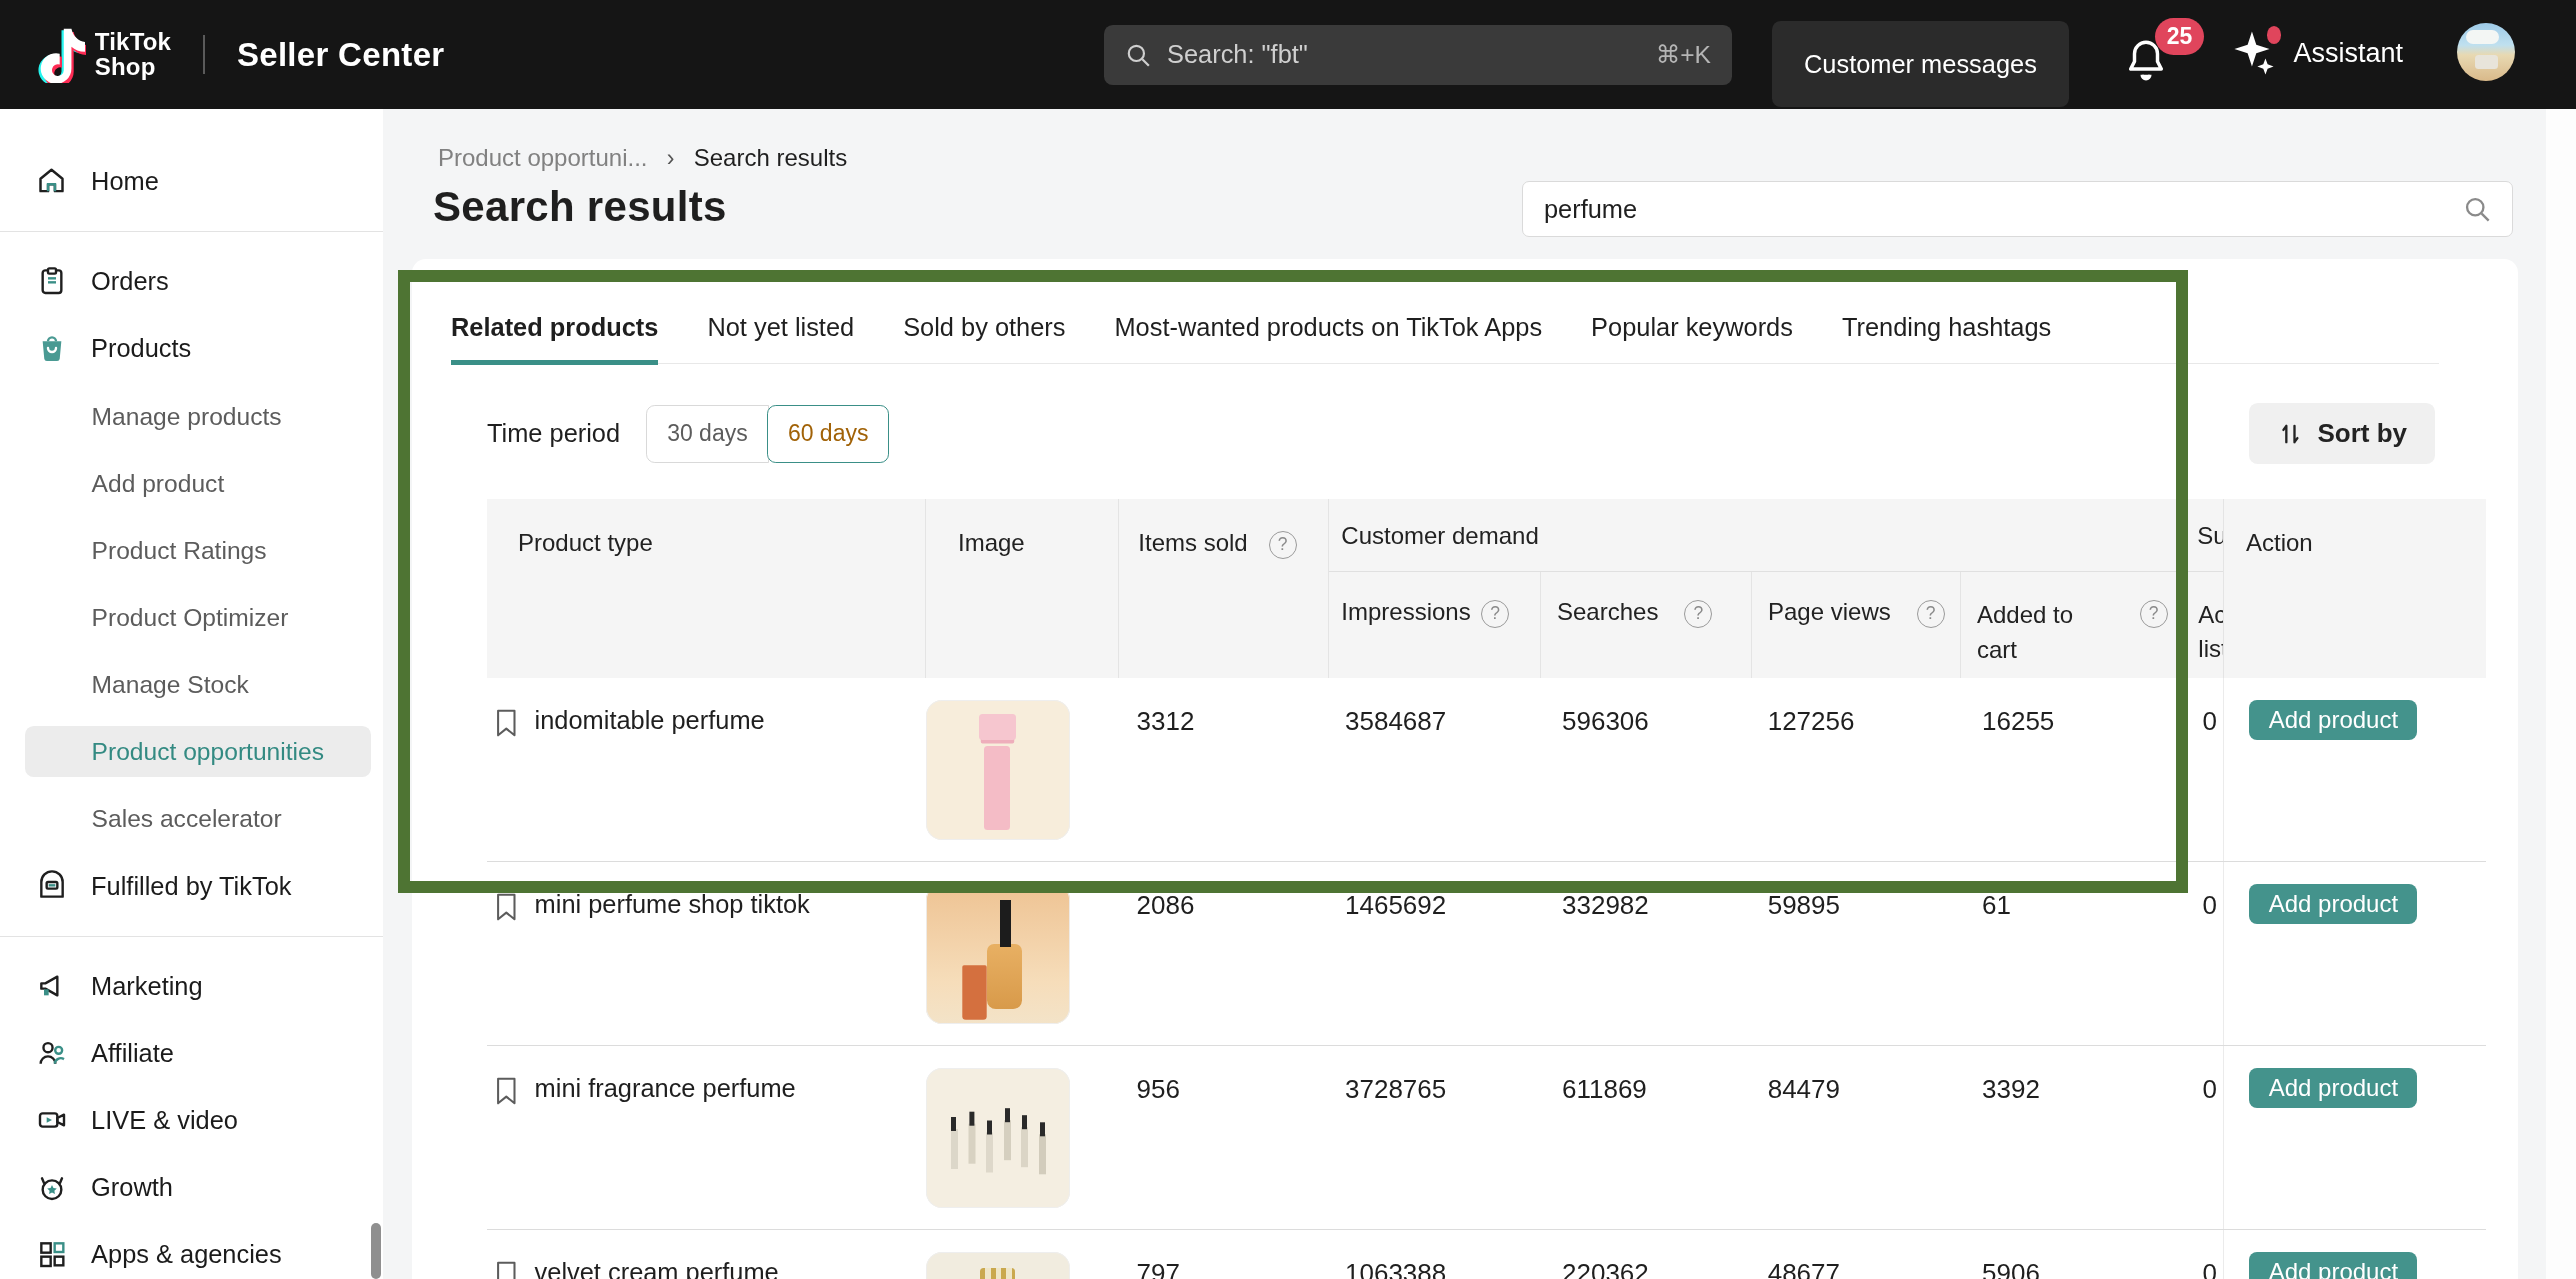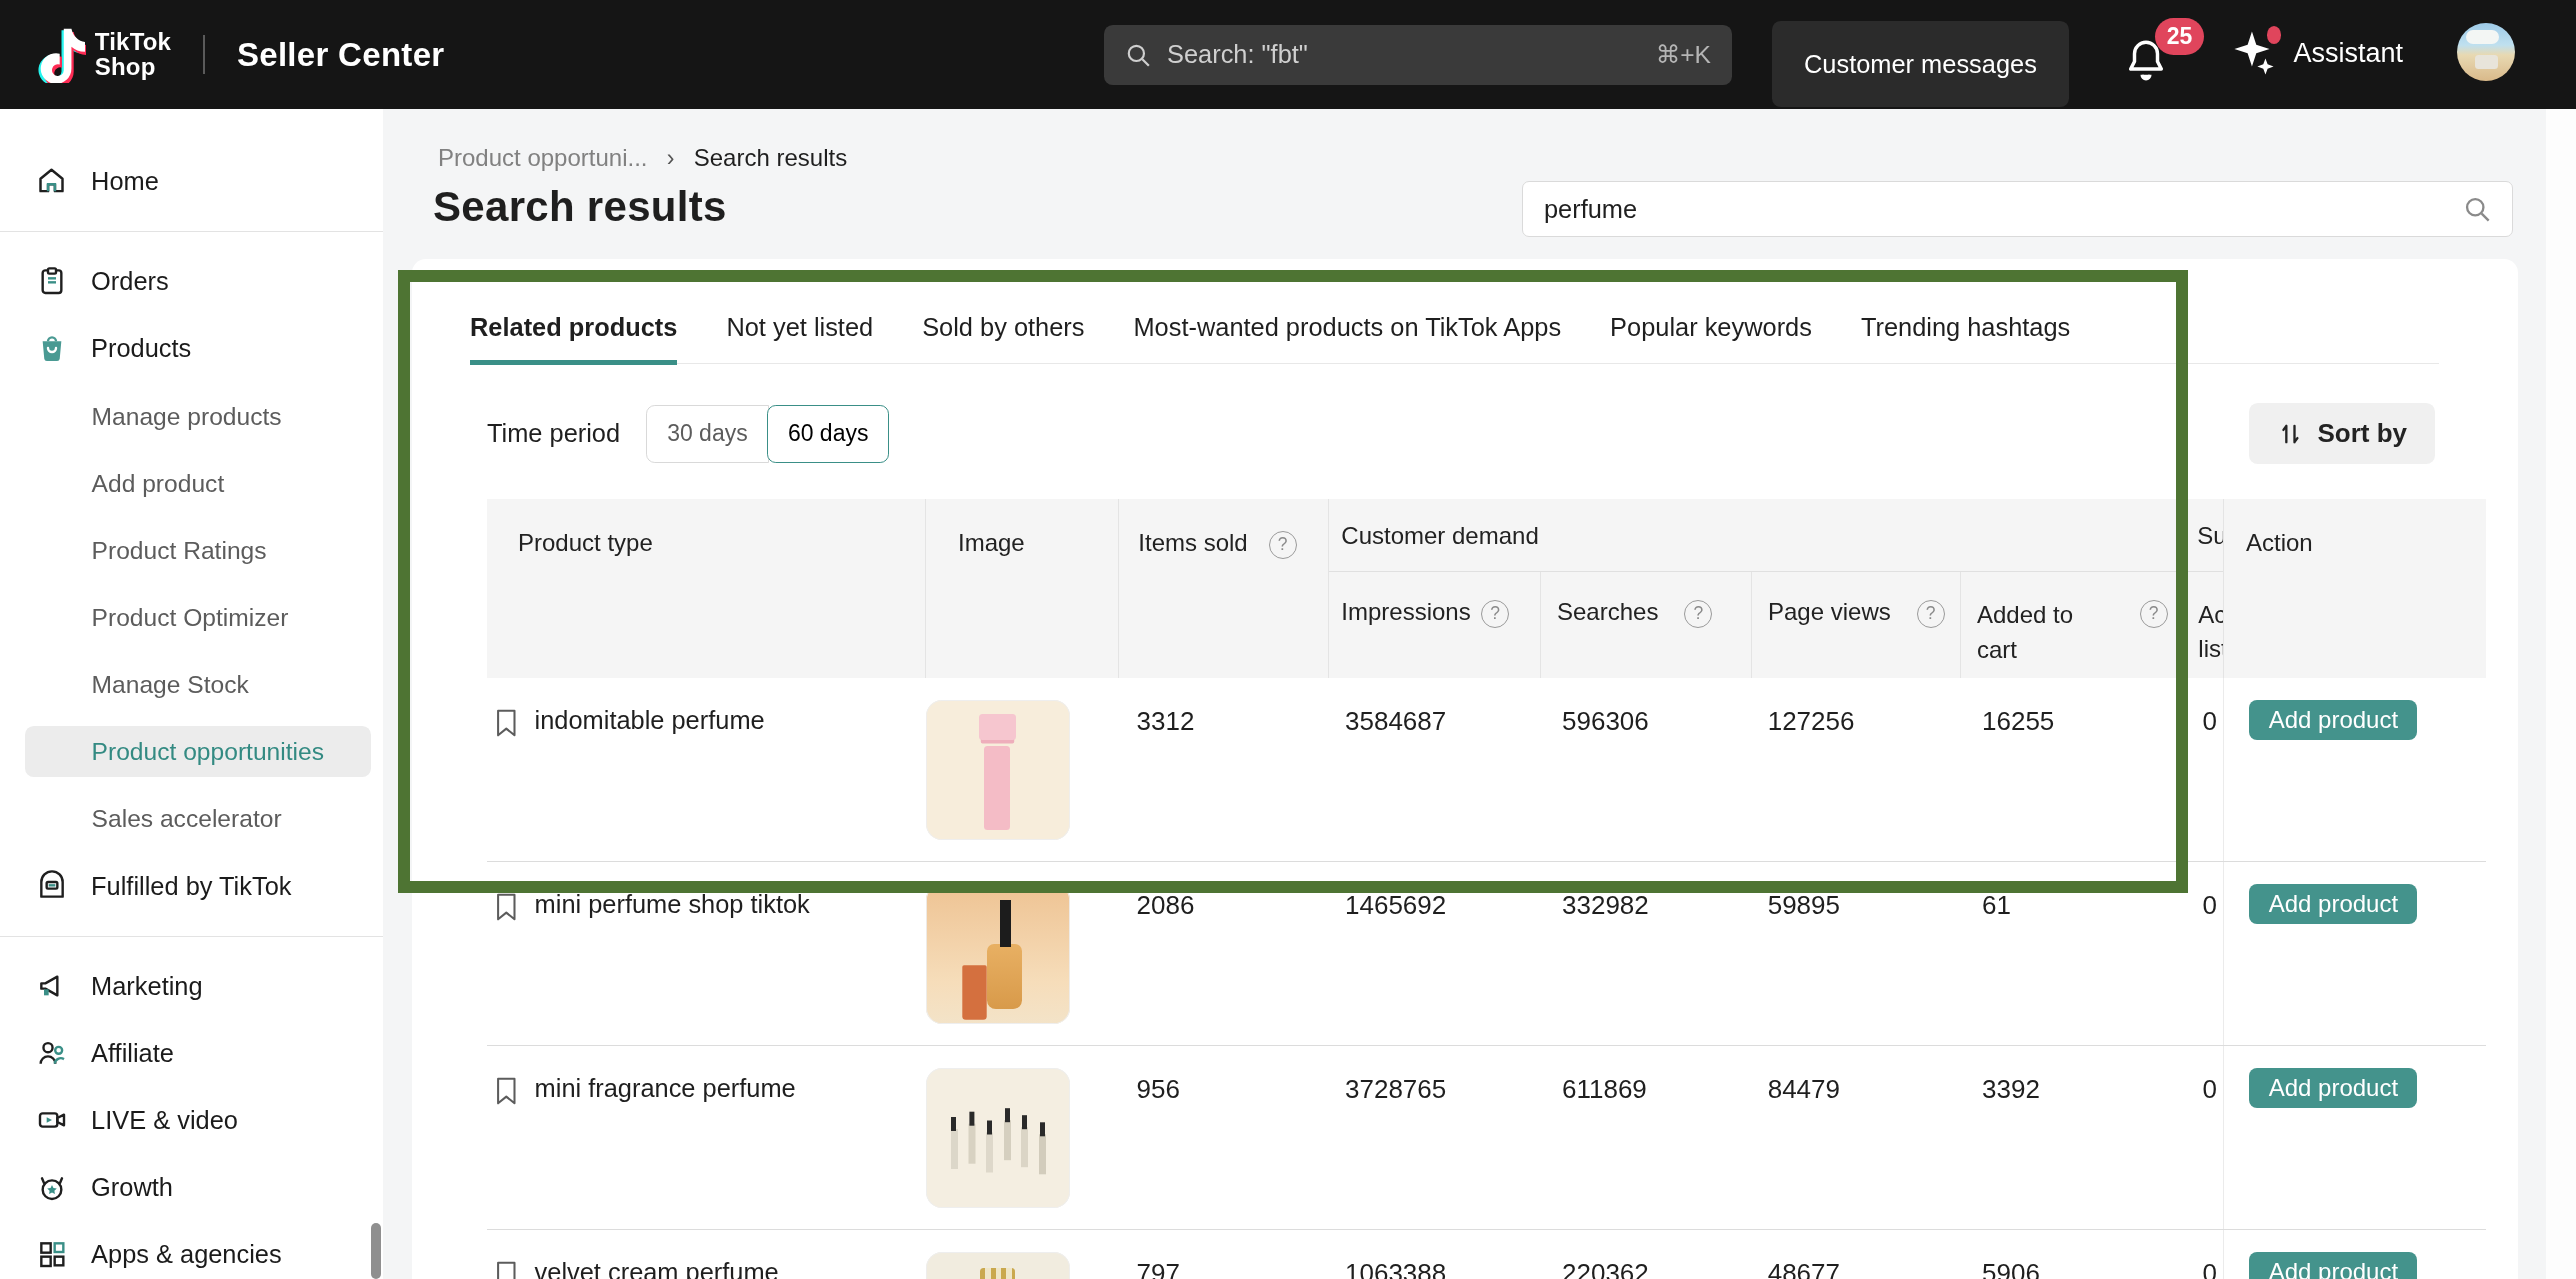--- a/index.html
+++ b/index.html
@@ -45,30 +45,30 @@
   .bc-parent { color:#818181; }
   .bc-sep { margin:0 19.3px; color:#555; font-size:23px; }
   .bc-current { color:#1f1f1f; }
   .page-title { position:absolute; left:50px; top:74px; font-size:42px; font-weight:700; letter-spacing:0.3px; }
   .kw-search { position:absolute; left:1139px; top:72px; width:991px; height:56px; background:#fff; border:1.8px solid #dadada; border-radius:7px; display:flex; align-items:center; padding:0 21px; }
   .kw-value { flex:1; font-size:25.4px; color:#1f1f1f; }
   .kw-search .mag2 { width:28px; height:28px; stroke:#8a8a8a; }
 
   
   .card { position:absolute; left:29px; top:150px; width:2106px; height:1020px; background:#fff; border-radius:14px 14px 0 0; }
-  .tabs { display:flex; gap:49px; margin:0 79px 0 58px; padding-top:54px; border-bottom:1.8px solid #e8e8e8; }
+  .tabs { display:flex; gap:49px; margin:0 79px 0 39px; padding-top:54px; border-bottom:1.8px solid #e8e8e8; }
   .tab { font-size:25.4px; color:#1f1f1f; padding-bottom:21px; position:relative; white-space:nowrap; }
   .tab.active { font-weight:700; }
   .tab.active::after { content:""; position:absolute; left:0; right:0; bottom:-1.8px; height:5.3px; background:#3a8f87; }
   .filter-row { display:flex; align-items:center; margin:39px 83px 0 75px; }
   .tp-label { font-size:25.4px; margin-right:26px; }
   .seg { display:flex; }
   .seg-btn { height:58px; padding:0 20px; display:flex; align-items:center; font-size:23px; border:1.8px solid #d9d9d9; background:#fff; color:#5c5c5c; }
   .seg-btn.first { border-radius:8.8px 0 0 8.8px; }
-  .seg-btn.selected { border:1.8px solid #3a8f87; color:#000000; border-radius:8.8px; margin-left:-1.8px; }
+  .seg-btn.selected { border:1.8px solid #3a8f87; color:#a16207; border-radius:8.8px; margin-left:-1.8px; }
   .sort-btn { margin-left:auto; height:61px; padding:0 28px; background:#f0f0f0; border-radius:8.8px; display:flex; align-items:center; font-size:26px; font-weight:600; color:#232323; gap:12.3px; }
 
   
   .tbl { margin:35px 0 0 75px; width:1999px; }
   .tbl-grid { display:grid; grid-template-columns:439px 193px 210px 211px 211px 209px 225px 38px 263px; }
   .thead { background:#f5f5f5; }
   .th { font-size:24px; color:#222; }
   .th-span2 { grid-row:1 / 3; padding:30px 0 0 31px; border-right:1.8px solid #e4e4e4; }
   .th-c2 { padding-left:32px; }
   .th-c3 { padding-left:19.3px; display:flex; gap:21px; align-items:flex-start; }

